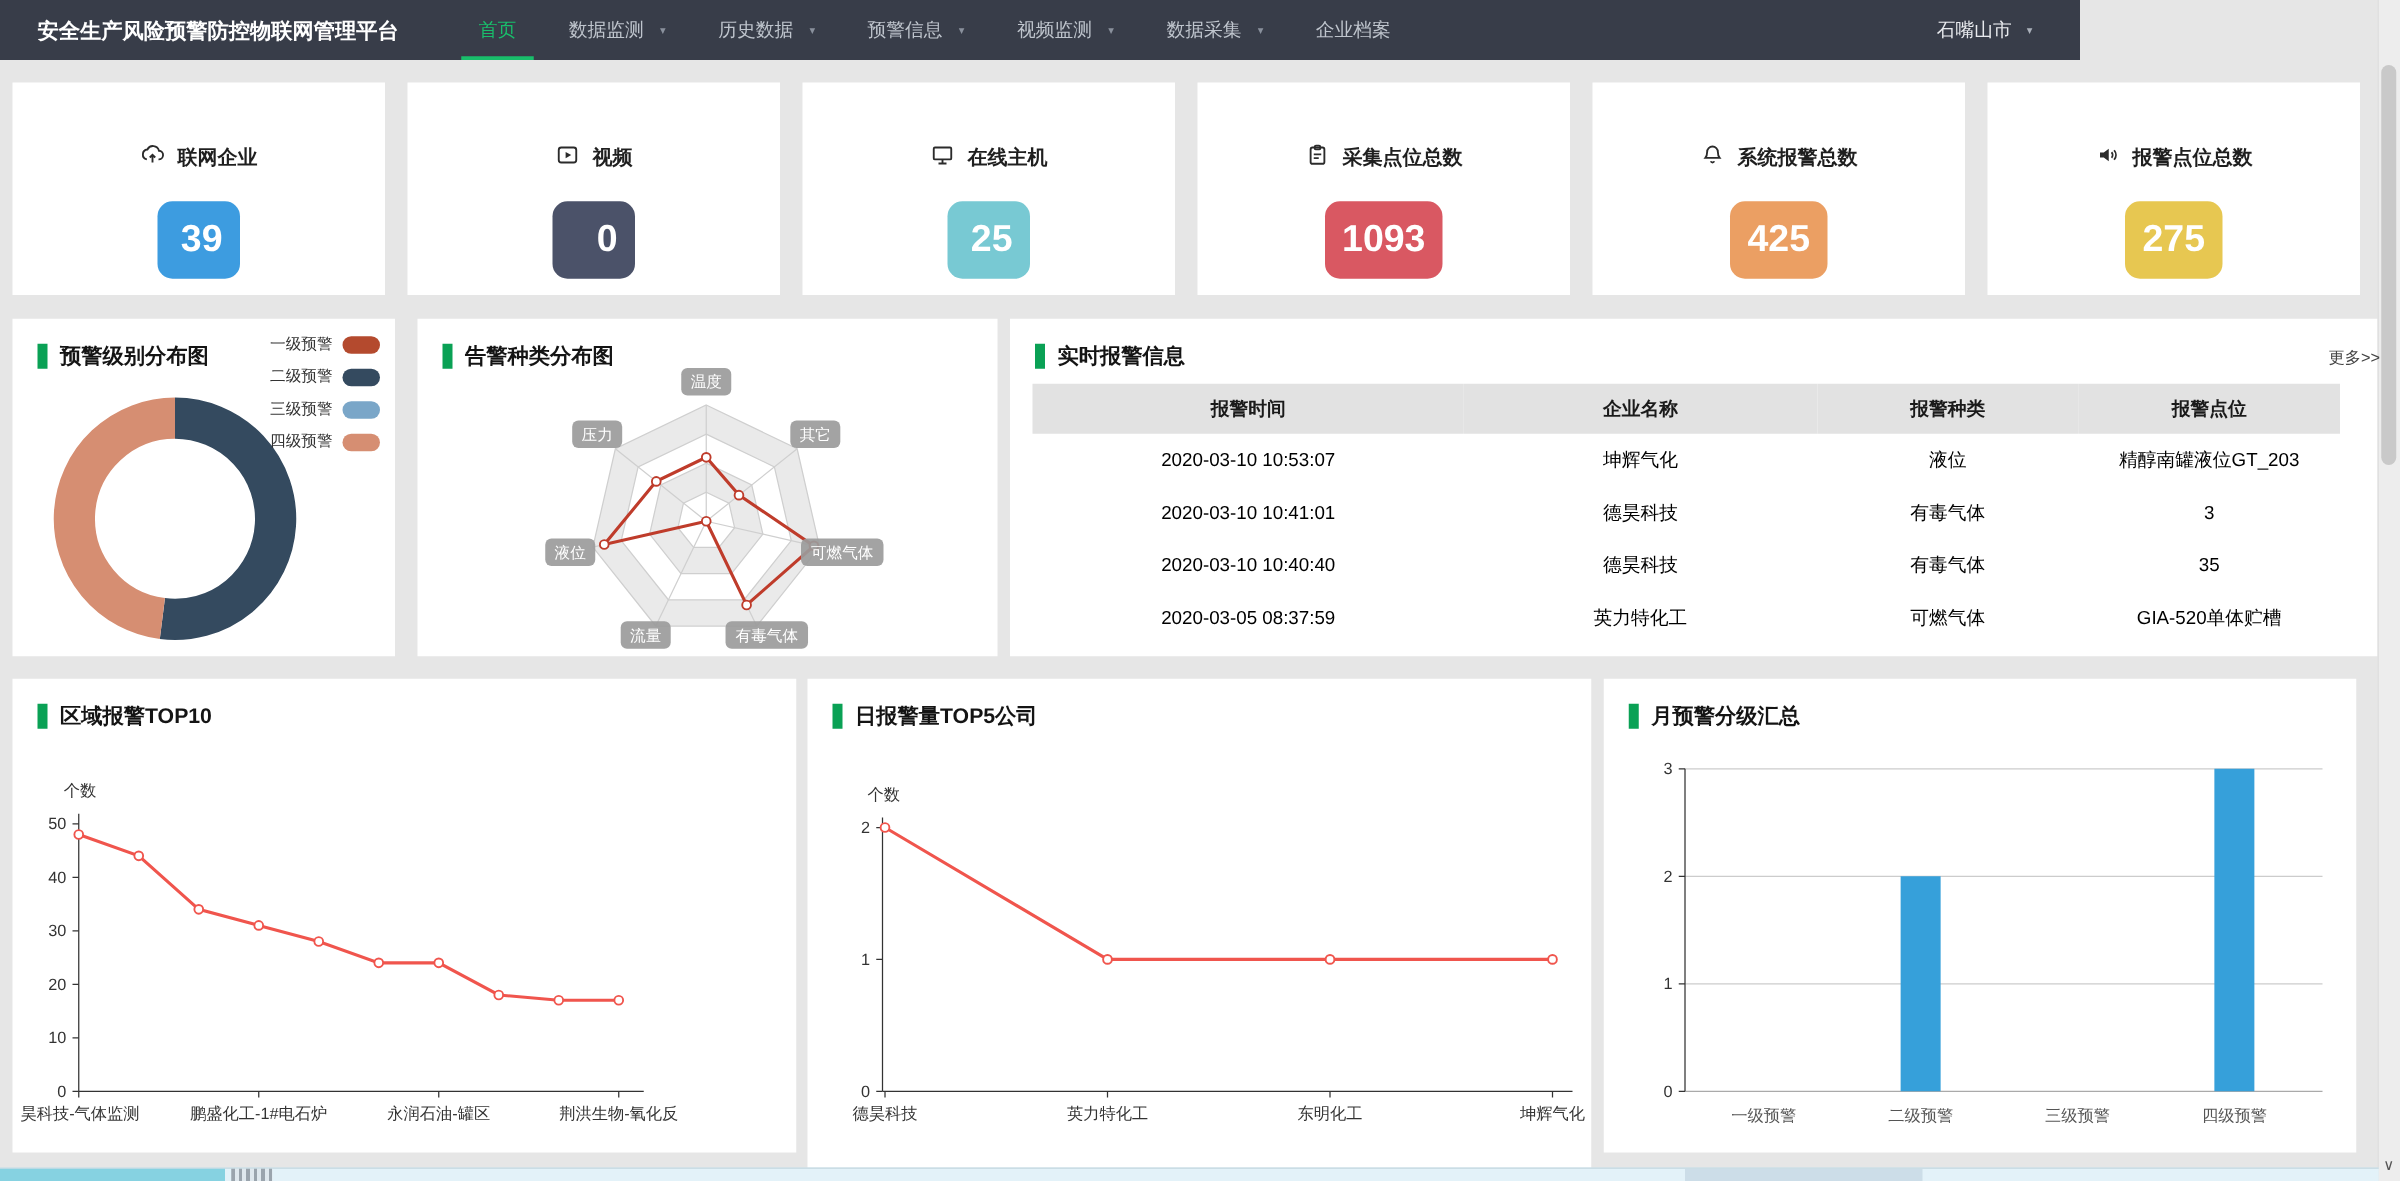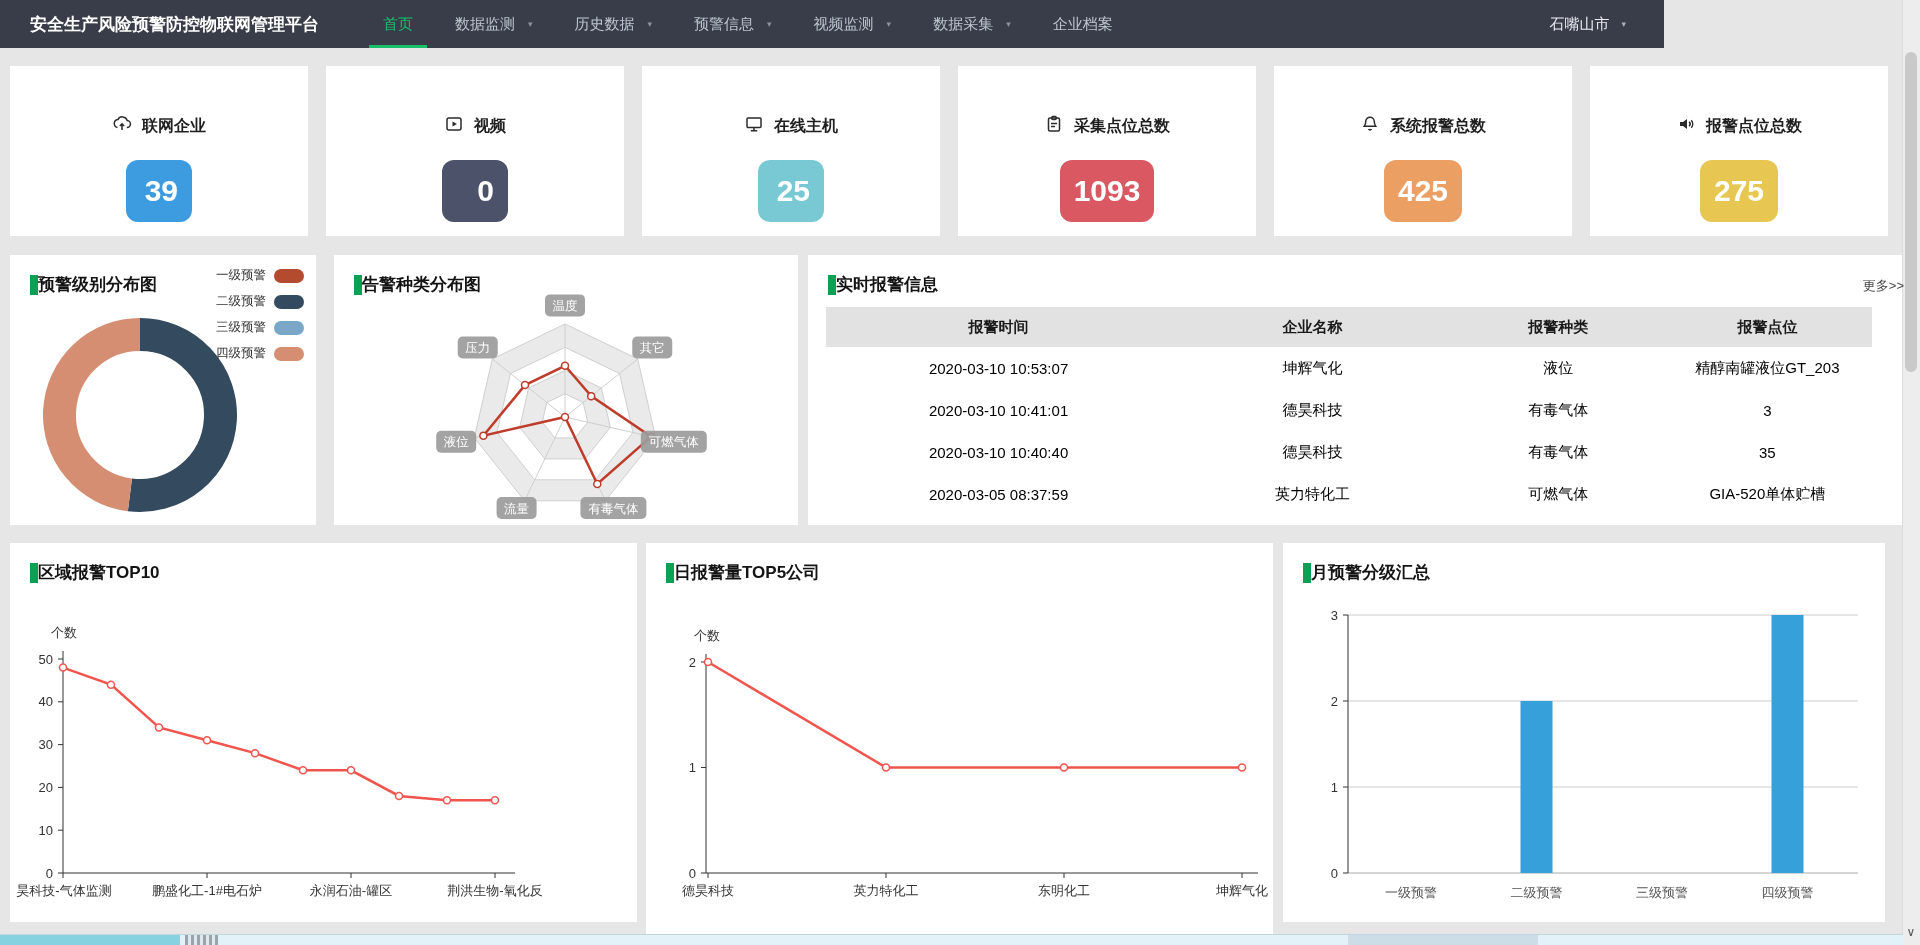--- a/index.html
+++ b/index.html
@@ -31,21 +31,21 @@
 
   
   .card{position:absolute;background:#ffffff;}
   #donut-card  {left:10px;  top:255px;width:306px; height:270px;}
   #radar-card  {left:334px; top:255px;width:464px; height:270px;}
   #table-card  {left:808px; top:255px;width:1082px;height:270px;padding-left:36px;}
   #top10-card  {left:10px;  top:543px;width:627px; height:379px;}
   #top5-card   {left:646px; top:543px;width:627px; height:488px;}
   #monthly-card{left:1283px;top:543px;width:602px; height:379px;}
 
-  .card-title{position:absolute;left:20px;top:18px;display:flex;align-items:center;
+  .card-title{position:absolute;left:20px;top:18px;display:flex;align-items:center;gap:10px;
               font-size:17px;font-weight:bold;color:#141414;z-index:2;}
   .green-bar{width:8px;height:20px;background:#0aa155;flex:none;}
 
   svg.fill{position:absolute;left:0;top:0;}
 
   
   .legend{position:absolute;right:12px;top:12px;z-index:2;}
   .legend-item{display:flex;align-items:center;justify-content:flex-end;gap:8px;margin-bottom:9px;
                font-size:12.5px;color:#333;cursor:pointer;}
   .legend-swatch{width:30px;height:14px;border-radius:7px;flex:none;}

